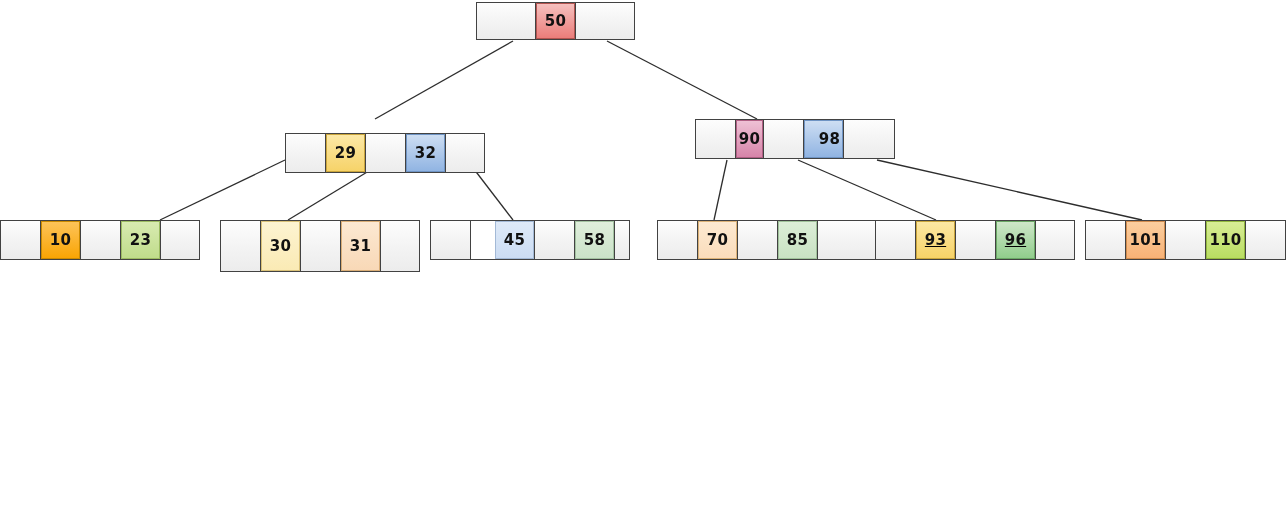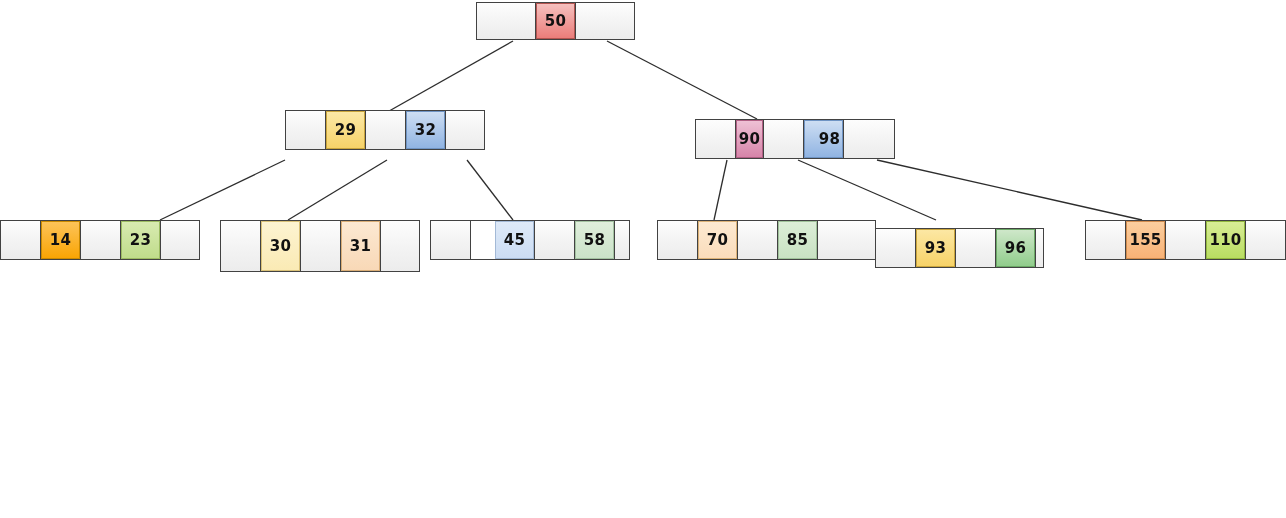--- a/index.html
+++ b/index.html
@@ -47,39 +47,39 @@
       <line x1="798" y1="160" x2="936" y2="220" stroke="#2d2d2d" stroke-width="1.3"></line>
       <line x1="877" y1="160" x2="1142" y2="220" stroke="#2d2d2d" stroke-width="1.3"></line>
     </svg>
 
   <div class="node" style="left:476px;top:2px;width:159px;height:38px;">
     <div class="cell" style="width:59px"></div>
     <div class="cell" style="width: 40px; background: linear-gradient(rgb(246, 194, 192) 0%, rgb(234, 123, 120) 100%); box-shadow: rgb(179, 84, 80) 0px 0px 0px 1px inset;">50</div>
     <div class="cell"></div>
   </div>
 
-  <div class="node" style="left:285px;top:110px;width:200px;height:40px;">
+  <div class="node" style="left:285px;top:133px;width:200px;height:40px;">
     <div class="cell" style="width:40px"></div>
     <div class="cell" style="width: 40px; background: linear-gradient(rgb(252, 233, 168) 0%, rgb(246, 210, 103) 100%); box-shadow: rgb(202, 165, 60) 0px 0px 0px 1px inset;">29</div>
     <div class="cell" style="width:40px"></div>
     <div class="cell" style="width: 40px; background: linear-gradient(rgb(207, 223, 243) 0%, rgb(143, 179, 226) 100%); box-shadow: rgb(111, 148, 196) 0px 0px 0px 1px inset;">32</div>
     <div class="cell"></div>
   </div>
 
   <div class="node" style="left:695px;top:119px;width:200px;height:40px;">
     <div class="cell" style="width:40px"></div>
     <div class="cell" style="width: 28px; background: linear-gradient(rgb(239, 194, 214) 0%, rgb(214, 131, 168) 100%); box-shadow: rgb(176, 95, 132) 0px 0px 0px 1px inset;">90</div>
     <div class="cell" style="width:40px"></div>
     <div class="cell" style="width: 40px; background: linear-gradient(rgb(207, 223, 243) 0%, rgb(143, 179, 226) 100%); box-shadow: rgb(111, 148, 196) 0px 0px 0px 1px inset; padding-left: 12px;">98</div>
     <div class="cell"></div>
   </div>
 
   <div class="node" style="left:0px;top:220px;width:200px;height:40px;">
     <div class="cell" style="width:40px"></div>
-    <div class="cell" style="width: 40px; background: linear-gradient(rgb(253, 196, 91) 0%, rgb(249, 164, 2) 100%); box-shadow: rgb(204, 138, 0) 0px 0px 0px 1px inset;">14</div>
+    <div class="cell" style="width: 40px; background: linear-gradient(rgb(253, 196, 91) 0%, rgb(249, 164, 2) 100%); box-shadow: rgb(204, 138, 0) 0px 0px 0px 1px inset;">10</div>
     <div class="cell" style="width:40px"></div>
     <div class="cell" style="width: 40px; background: linear-gradient(rgb(217, 235, 178) 0%, rgb(191, 220, 138) 100%); box-shadow: rgb(156, 187, 98) 0px 0px 0px 1px inset;">23</div>
     <div class="cell"></div>
   </div>
 
   <div class="node" style="left:220px;top:220px;width:200px;height:52px;">
     <div class="cell" style="width:40px"></div>
     <div class="cell" style="width: 40px; background: linear-gradient(rgb(253, 244, 210) 0%, rgb(250, 234, 180) 100%); box-shadow: rgb(217, 193, 120) 0px 0px 0px 1px inset;">30</div>
     <div class="cell" style="width:40px"></div>
     <div class="cell" style="width: 40px; background: linear-gradient(rgb(252, 233, 211) 0%, rgb(248, 216, 182) 100%); box-shadow: rgb(217, 173, 118) 0px 0px 0px 1px inset;">31</div>
@@ -95,29 +95,29 @@
   </div>
 
   <div class="node" style="left:657px;top:220px;width:219px;height:40px;">
     <div class="cell" style="width:40px"></div>
     <div class="cell" style="width: 40px; background: linear-gradient(rgb(253, 234, 210) 0%, rgb(250, 220, 187) 100%); box-shadow: rgb(220, 178, 119) 0px 0px 0px 1px inset;">70</div>
     <div class="cell" style="width:40px"></div>
     <div class="cell" style="width: 40px; background: linear-gradient(rgb(221, 238, 216) 0%, rgb(200, 225, 194) 100%); box-shadow: rgb(160, 194, 154) 0px 0px 0px 1px inset;">85</div>
     <div class="cell"></div>
   </div>
 
-  <div class="node" style="left:875px;top:228px;width:169px;height:40px;">
+  <div class="node" style="left:875px;top:220px;width:200px;height:40px;text-decoration:underline;">
     <div class="cell" style="width:40px"></div>
     <div class="cell" style="width: 40px; background: linear-gradient(rgb(252, 232, 165) 0%, rgb(247, 210, 102) 100%); box-shadow: rgb(202, 165, 60) 0px 0px 0px 1px inset;">93</div>
     <div class="cell" style="width:40px"></div>
     <div class="cell" style="width: 40px; background: linear-gradient(rgb(208, 232, 203) 0%, rgb(143, 204, 138) 100%); box-shadow: rgb(106, 168, 101) 0px 0px 0px 1px inset;">96</div>
     <div class="cell"></div>
   </div>
 
   <div class="node" style="left:1085px;top:220px;width:201px;height:40px;">
     <div class="cell" style="width:40px"></div>
-    <div class="cell" style="width: 40px; background: linear-gradient(rgb(251, 207, 160) 0%, rgb(248, 177, 117) 100%); box-shadow: rgb(209, 140, 78) 0px 0px 0px 1px inset;">155</div>
+    <div class="cell" style="width: 40px; background: linear-gradient(rgb(251, 207, 160) 0%, rgb(248, 177, 117) 100%); box-shadow: rgb(209, 140, 78) 0px 0px 0px 1px inset;">101</div>
     <div class="cell" style="width:40px"></div>
     <div class="cell" style="width: 40px; background: linear-gradient(rgb(217, 237, 151) 0%, rgb(184, 221, 96) 100%); box-shadow: rgb(147, 184, 62) 0px 0px 0px 1px inset;">110</div>
     <div class="cell"></div>
   </div>
 
 </div>
 
 </body></html>

